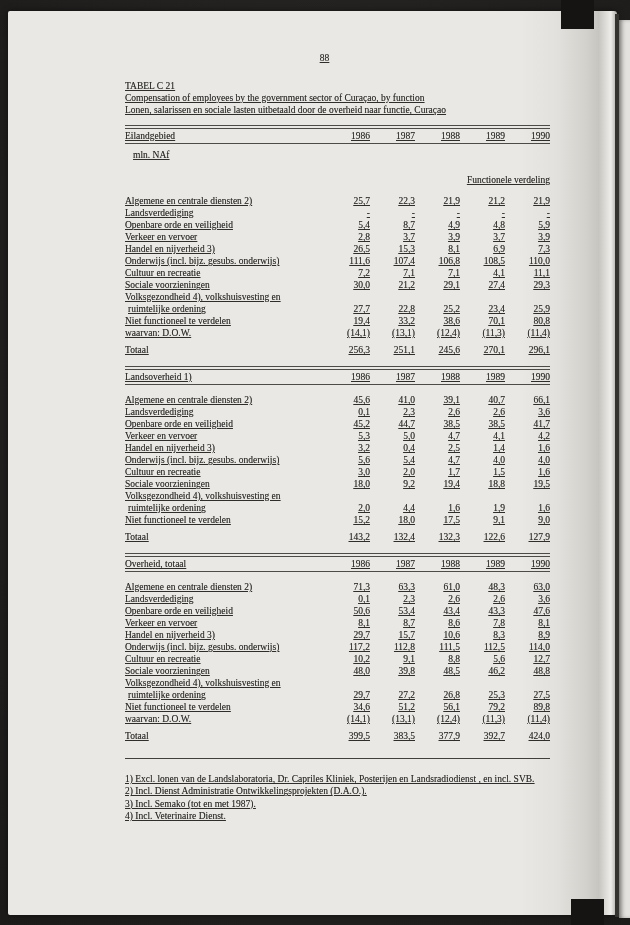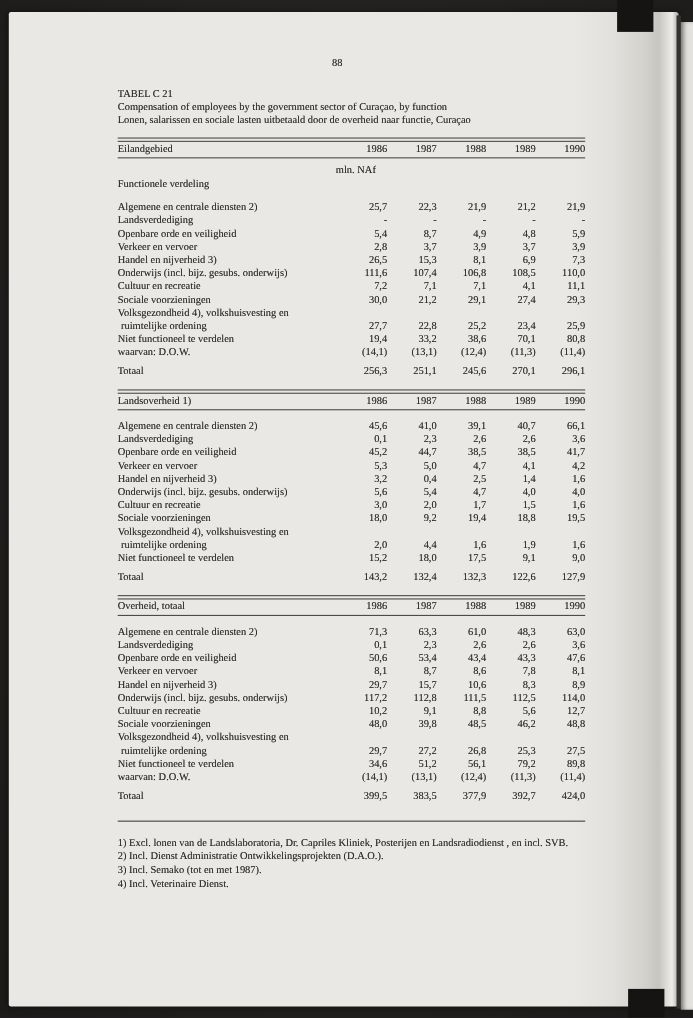--- a/index.html
+++ b/index.html
@@ -31,43 +31,44 @@
     box-shadow:inset 4px 0 5px -2px rgba(0,0,0,.55);
   }
   .notch-top{
     position:absolute;left:561px;top:0;width:33px;height:29px;background:#151413;
   }
   .notch-bottom{
     position:absolute;left:571px;top:899px;width:33px;height:26px;background:#151413;
   }
 
   .content{
-    position:absolute;left:107px;top:11px;width:425px;
+    position:absolute;left:125px;top:11px;width:425px;
     color:#2f2e2c;font-size:9.5px;line-height:12px;
     text-shadow:0 0 .5px rgba(47,46,44,.55);
+    text-decoration:underline;
   }
   .pageno{margin-top:41px;text-align:center;padding-right:26px;}
   .title-block{margin-top:16px;}
   .title-block div{white-space:nowrap;}
 
   .sections-host{margin-top:9px;}
   .rule-double{height:2px;border-top:1px solid #4c4b47;border-bottom:1px solid #4c4b47;}
   .rule-single{border-top:1px solid #4c4b47;height:0;}
   .rule-final{border-top:1.5px solid #413f3b;height:0;margin-top:6px;}
 
   .trow{display:flex;}
   .trow .label{flex:1;white-space:nowrap;}
   .trow .label.indent{padding-left:3px;}
   .nums{display:flex;width:235px;flex:none;}
   .nums span{width:45px;text-align:right;white-space:nowrap;}
   .nums span:first-child{width:55px;}
 
   .header-row{padding:1px 0;}
-  .unit-line{text-align:center;margin-top:5px;padding-left:8px;}
-  .section-subheader{margin-top:1px;}
+  .unit-line{margin-top:5px;padding-left:8px;}
+  .section-subheader{margin-top:13px;text-align:right;}
   .section-rows{margin-top:9px;}
   .section-total{margin-top:5px;padding-bottom:10px;}
 
   .footnotes{margin-top:14px;}
   .footnote{line-height:12.4px;white-space:nowrap;}
 </style>
 </head>
 <body>
 
 <div class="scan-bg"></div>

